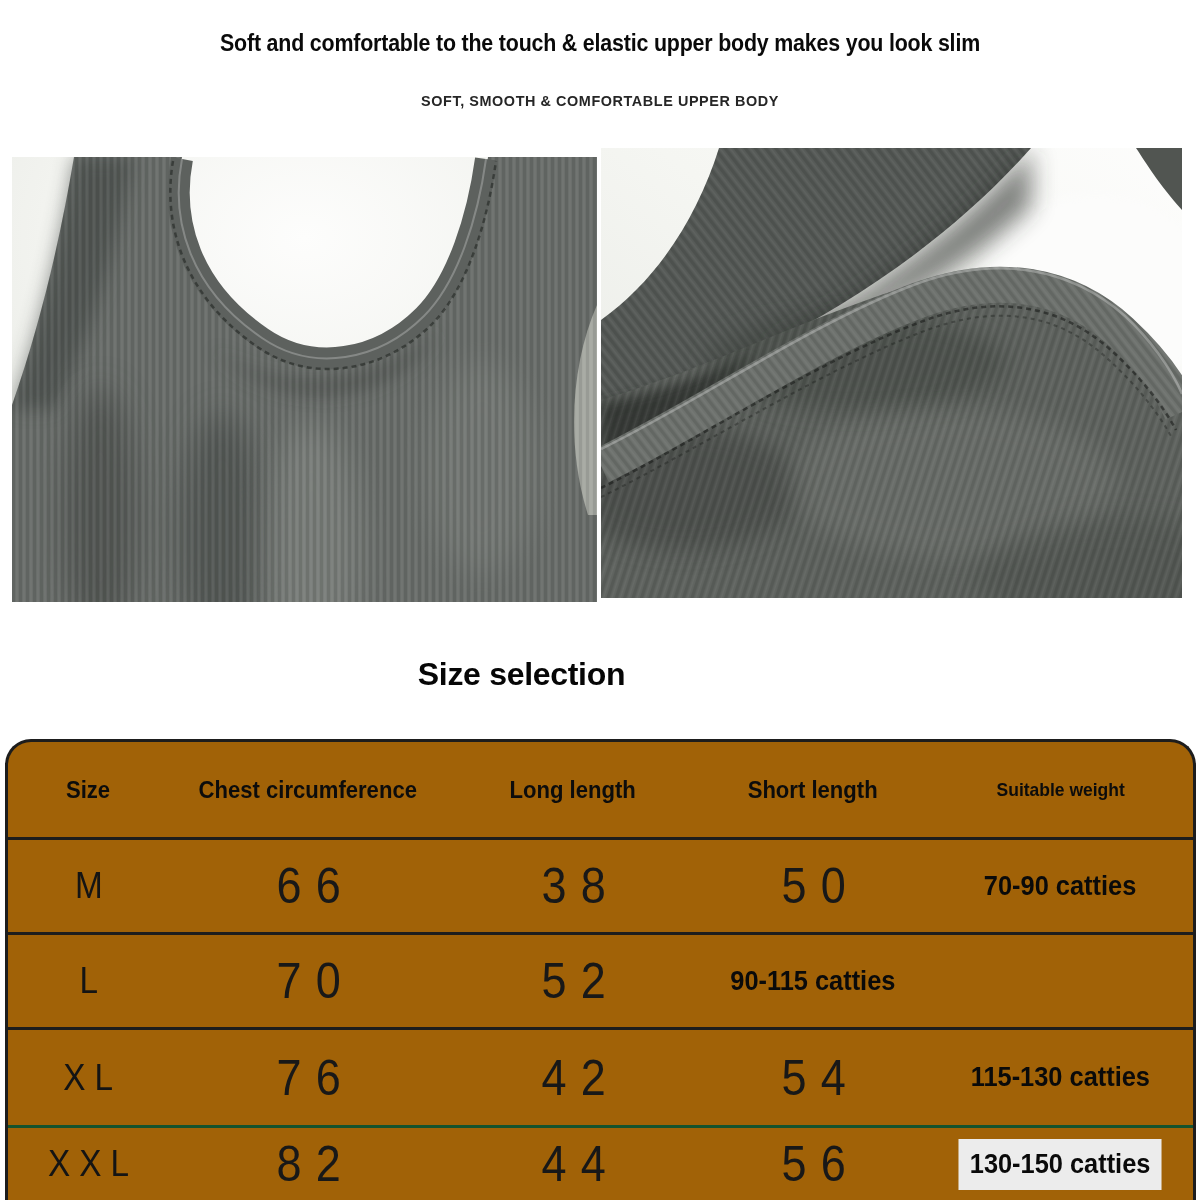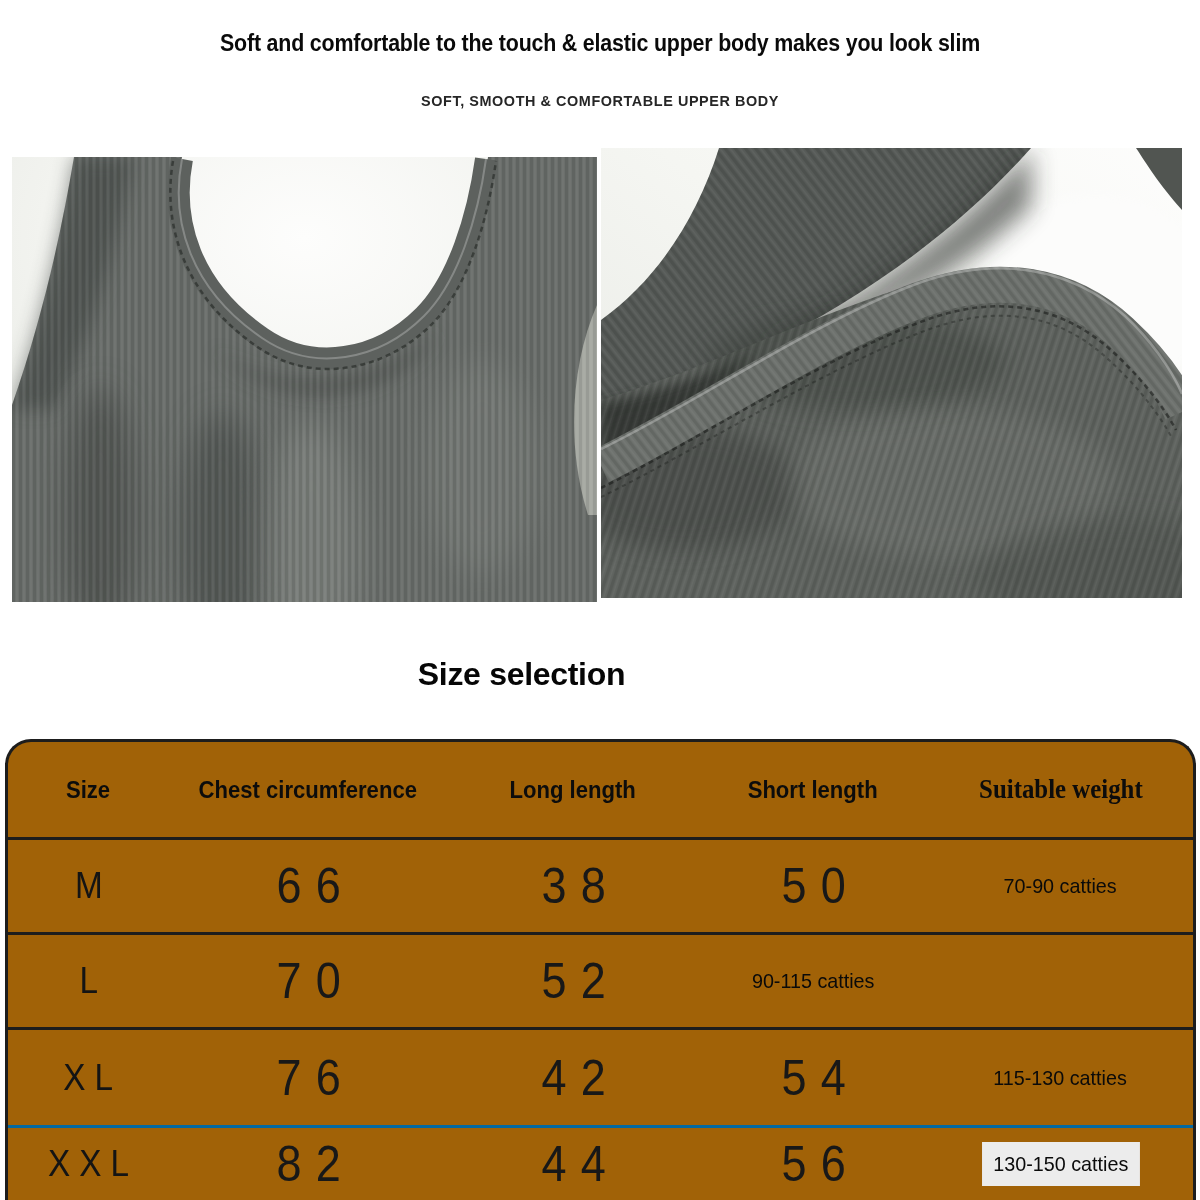--- a/index.html
+++ b/index.html
@@ -38,32 +38,32 @@
     position:absolute; left:5px; top:739px; width:1191px; height:461px;
     border:3px solid #1d1d1d; border-bottom:none;
     border-radius:26px 26px 0 0; background:#a16207; overflow:hidden;
   }
   .t-row {
     display:grid; grid-template-columns:160px 280px 250px 230px 1fr;
     align-items:center; width:100%;
   }
   .t-head { height:98px; border-bottom:3px solid #1d1d1d; }
   .t-r1, .t-r2 { height:95px; border-bottom:3px solid #1d1d1d; }
-  .t-r3 { height:98px; border-bottom:3px solid #0369a1; }
+  .t-r3 { height:98px; border-bottom:3px solid #14532d; }
   .t-r4 { height:72px; }
   .cell { text-align:center; }
   .h-cell { font-weight:bold; font-size:24px; color:#0c0c0c; }
   .h-cell span { display:inline-block; transform:scaleX(.92); white-space:nowrap; }
-  .h-small { font-size:27px;font-family:Liberation Serif, serif; }
+  .h-small { font-size:19px; }
   .narrow { display:inline-block; transform:scaleX(.9); transform-origin:center; white-space:nowrap; }
   .size-val { font-size:37px; font-weight:normal; color:#141414;
               letter-spacing:10px; padding-left:10px; }
   .num-val  { font-size:50px; font-weight:normal; color:#181818;
               letter-spacing:16px; padding-left:16px; }
-  .weight-val { font-size:21px; font-weight:normal; color:#0a0a0a; white-space:nowrap; }
+  .weight-val { font-size:27px; font-weight:bold; color:#0a0a0a; white-space:nowrap; }
   .weight-val span { display:inline-block; transform:scaleX(.94); }
   .weight-hl { background:#ececec; padding:10px 12px; }
 </style>
 </head>
 <body>
 
 <div class="canvas">
 
   <div class="main-title">Soft and comfortable to the touch &amp; elastic upper body makes you look slim</div>
   <div class="sub-title">SOFT, SMOOTH &amp; COMFORTABLE UPPER BODY</div>

